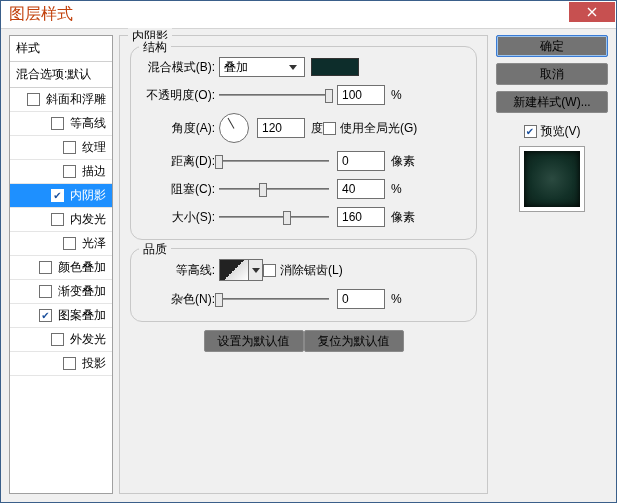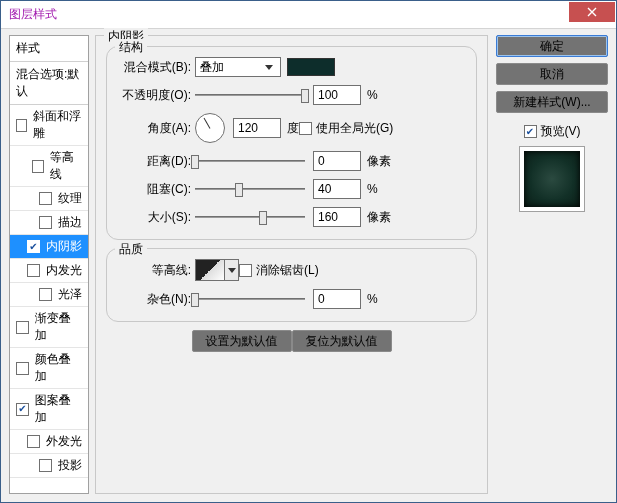--- a/index.html
+++ b/index.html
@@ -1,24 +1,24 @@
 <!DOCTYPE html>
 <html><head>
 <meta charset="utf-8">
 <style>
   * { box-sizing: border-box; }
   body { margin: 0; font-family: "Microsoft YaHei", "SimSun", Tahoma, sans-serif; font-size: 12px; background: #fff; }
   .window { width: 617px; height: 503px; border: 1px solid #3a5f8a; background: #f0f0f0; position: relative; }
   .titlebar { height: 28px; background: #fff; border-bottom: 1px solid #d4d4d4; display: flex; align-items: center; justify-content: space-between; padding-left: 8px; }
-  .titlebar-title { font-size: 12px; color: #a21caf; }
+  .titlebar-title { font-size: 16px; color: #c2410c; }
   .close-btn { width: 46px; height: 20px; background: #c75050; color: #fff; display: flex; align-items: center; justify-content: center; cursor: pointer; margin-right: 1px; margin-top: -6px; }
   .close-btn svg { width: 10px; height: 10px; }
   .body { position: absolute; top: 28px; left: 0; right: 0; bottom: 0; padding: 6px 8px 8px 8px; display: flex; background: #f0f0f0; }
   
-  .styles-panel { width: 80px; border: 1px solid #a0a0a0; background: #fff; margin-right: 6px; }
+  .styles-panel { width: 104px; border: 1px solid #a0a0a0; background: #fff; margin-right: 6px; }
   .styles-header { padding: 4px 6px; border-bottom: 1px solid #d0d0d0; }
   .styles-subheader { padding: 4px 6px; border-bottom: 1px solid #d0d0d0; }
   .style-item { display: flex; align-items: center; padding: 3px 6px; border-bottom: 1px solid #e5e5e5; cursor: default; justify-content: flex-end; }
   .style-item.selected { background: #1e90ff; color: #fff; }
   .style-item.indent { padding-left: 22px; }
   .chk { width: 13px; height: 13px; border: 1px solid #707070; background: #fff; margin-right: 6px; display: inline-flex; align-items: center; justify-content: center; font-size: 10px; color: #1a4f9c; }
   .chk.checked::after { content: "✔"; font-size: 10px; line-height: 10px; }
   .style-item.selected .chk { border-color: #fff; }
   
   .settings { flex: 1; position: relative; }
@@ -97,25 +97,25 @@
           <div class="style-item">
             <span class="chk"></span>
             <span>内发光</span>
           </div>
           <div class="style-item">
             <span class="chk"></span>
             <span>光泽</span>
           </div>
           <div class="style-item">
             <span class="chk"></span>
+            <span>颜色叠加</span>
+          </div>
+          <div class="style-item">
+            <span class="chk"></span>
             <span>渐变叠加</span>
-          </div>
-          <div class="style-item">
-            <span class="chk"></span>
-            <span>颜色叠加</span>
           </div>
           <div class="style-item">
             <span class="chk checked"></span>
             <span>图案叠加</span>
           </div>
           <div class="style-item">
             <span class="chk"></span>
             <span>外发光</span>
           </div>
           <div class="style-item">

